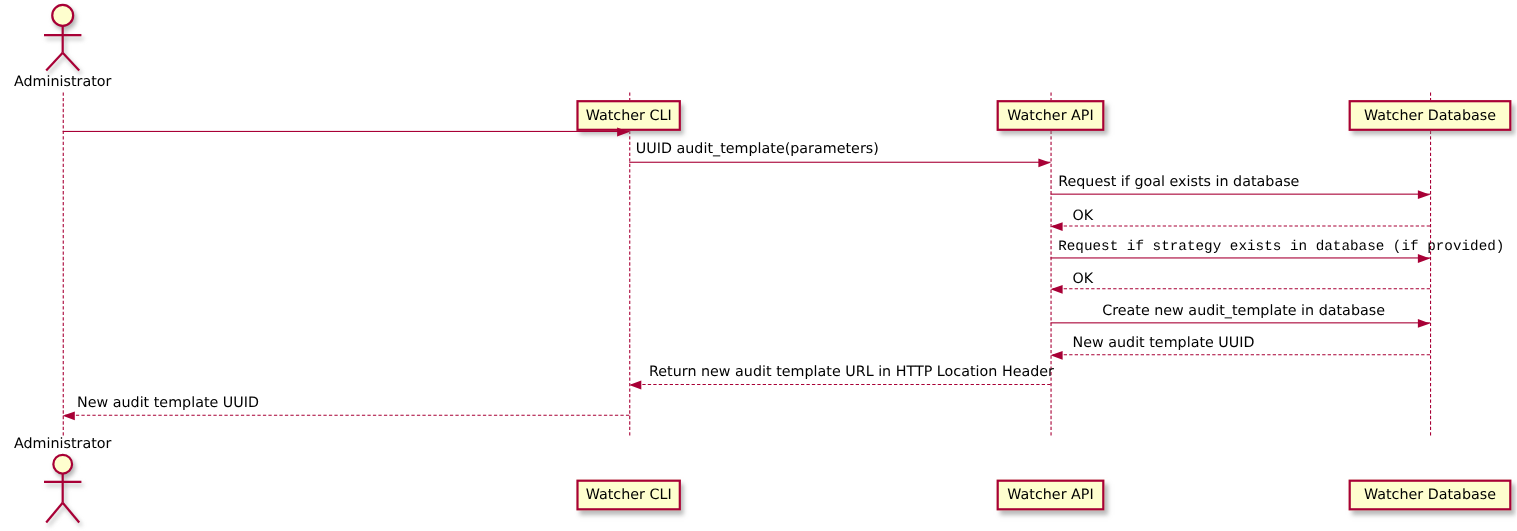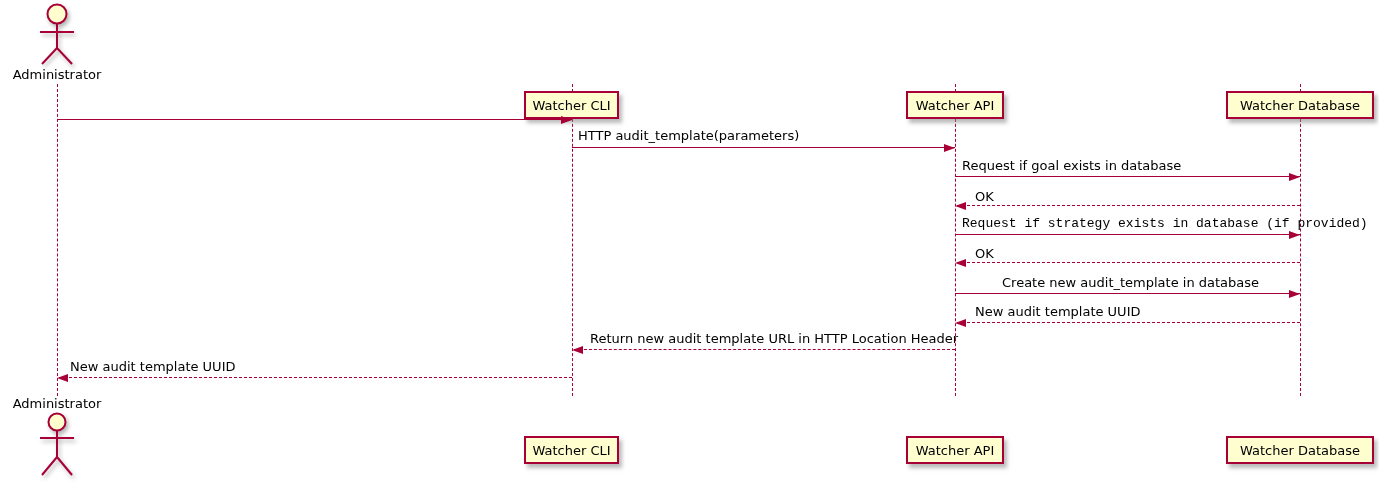--- a/index.html
+++ b/index.html
@@ -59,21 +59,21 @@
   <div class="pbox" style="left:906px;top:51px;width:94px;">
     <span>Watcher API</span>
   </div>
   <div class="pbox" style="left:1226px;top:51px;width:144px;">
     <span>Watcher Database</span>
   </div>
 
   <div class="mline solid" style="left:57px;top:119px;width:515px;"></div>
   <div class="ah r" style="left:561px;top:115.5px;"></div>
 
-  <div class="mlabel" style="left:578px;top:128px;">HTTP audit_template(parameters)</div>
+  <div class="mlabel" style="left:578px;top:128px;">UUID audit_template(parameters)</div>
   <div class="mline solid" style="left:572px;top:147px;width:383px;"></div>
   <div class="ah r" style="left:944px;top:143.5px;"></div>
 
   <div class="mlabel" style="left:962px;top:158px;">Request if goal exists in database</div>
   <div class="mline solid" style="left:955px;top:176px;width:345px;"></div>
   <div class="ah r" style="left:1289px;top:172.5px;"></div>
 
   <div class="mlabel" style="left:975px;top:189px;">OK</div>
   <div class="mline dashed" style="left:957px;top:205px;width:343px;"></div>
   <div class="ah l" style="left:955px;top:201.5px;"></div>

